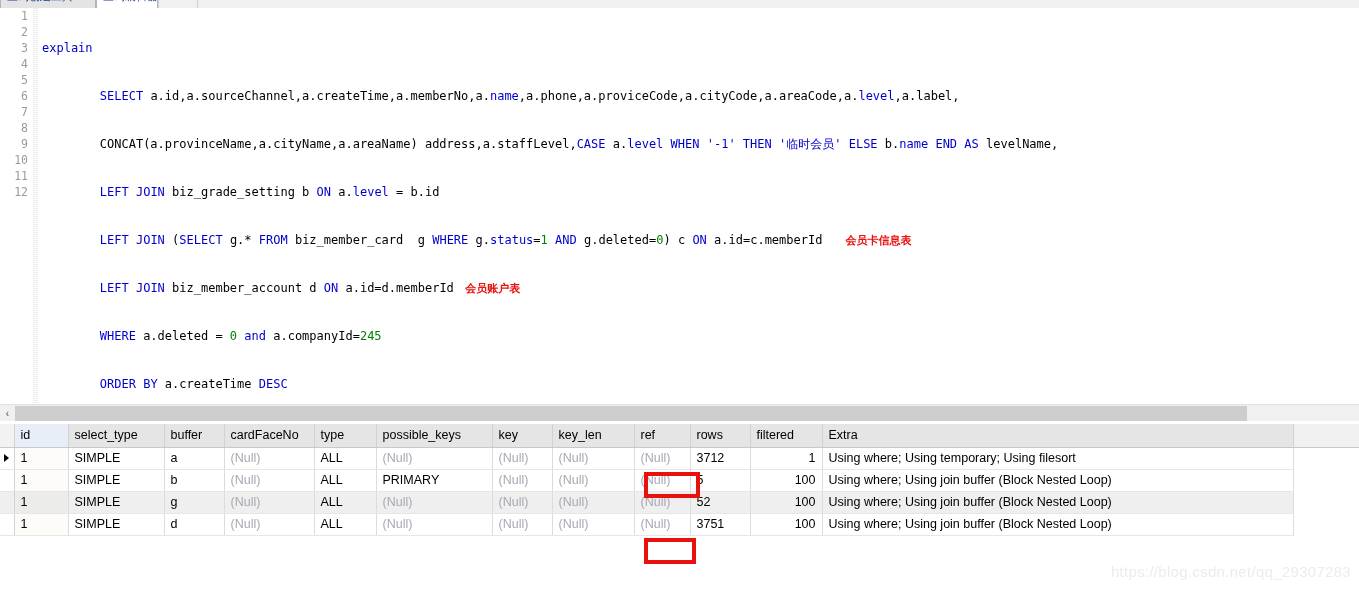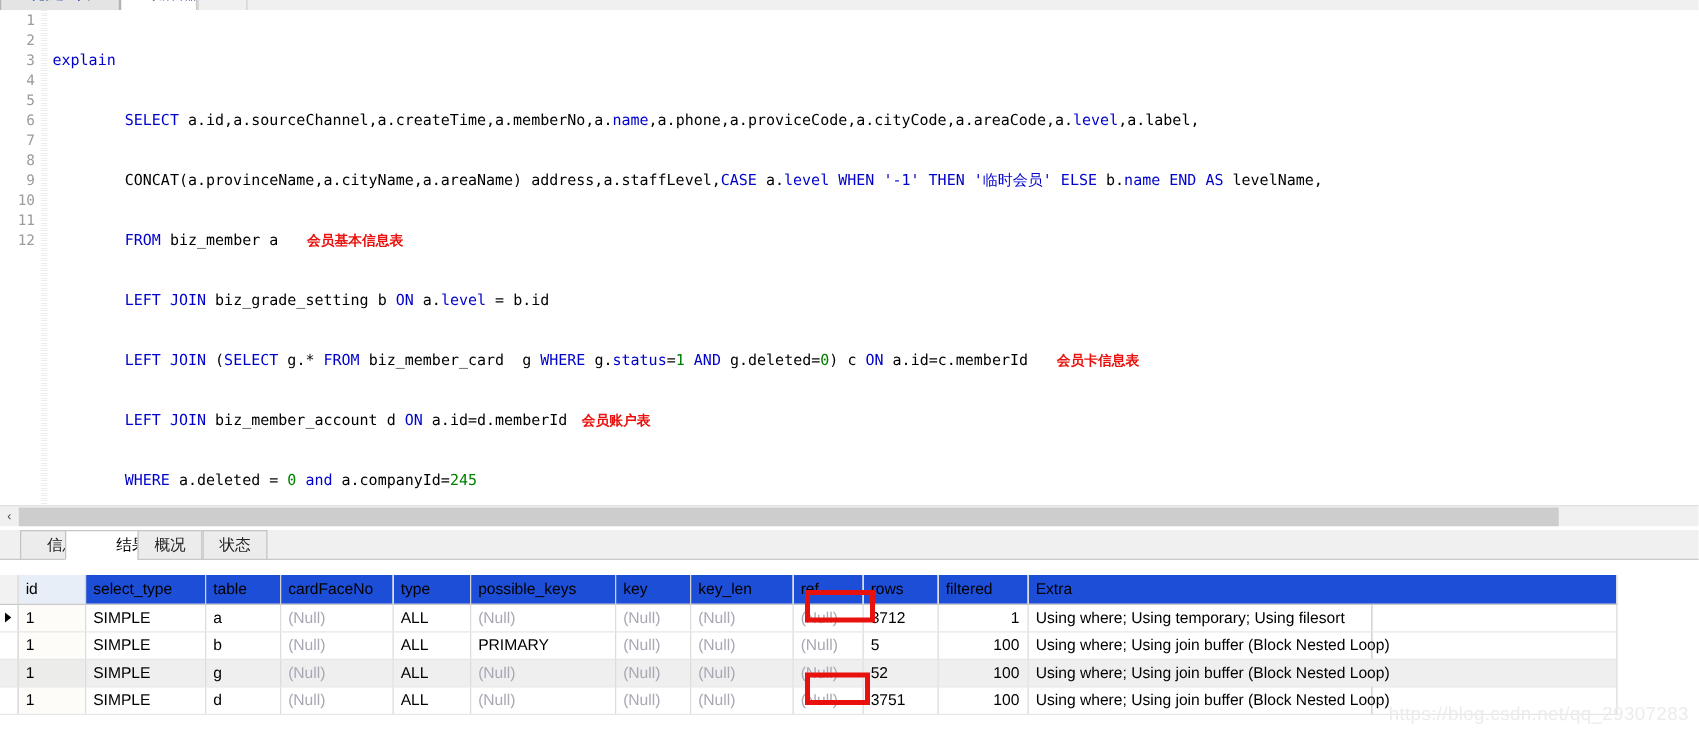--- a/index.html
+++ b/index.html
@@ -92,39 +92,39 @@
     background: #ececec;
     font-size: 12.5px; color: #222; line-height: 23px;
     text-align: center; white-space: nowrap;
   }
   .restab.sel {
     background: #ffffff; border-bottom-color: #ffffff; color: #000;
   }
 
   
   .grid {
-    position: absolute; left: 0; top: 460px; width: 1098px;
+    position: absolute; left: 0; top: 424px; width: 1294px;
     background: #ffffff;
     border-right: 1px solid #c9c9c9;
     font-size: 12.5px; color: #000;
   }
   .grid table { border-collapse: collapse; table-layout: fixed; width: 1293px; }
   .grid th, .grid td {
     border-right: 1px solid #dcdcdc;
     border-bottom: 1px solid #e6e6e6;
     padding: 0 6px;
     height: 22px;
     text-align: left;
     font-weight: normal;
     overflow: hidden; white-space: nowrap;
     vertical-align: middle;
   }
   .grid thead th {
     height: 23px;
-    background: #1d4ed8;
+    background: #e5e5e5;
     border-bottom: 1px solid #c9c9c9;
     border-right: 1px solid #d2d2d2;
     font-size: 12.5px; color: #000;
   }
   .grid thead th.idcol { background: #e8eef7; }
   .grid td.idcol { background: #fdfcf8; }
   .grid tbody tr.alt td { background: #efefef; }
   .grid tbody tr.alt td.idcol { background: #ececea; }
   .grid .null { color: #a8a8b4; }
   .grid td.numr { text-align: right; padding-right: 6px; }
@@ -184,21 +184,20 @@
       <div>9</div>
       <div>10</div>
       <div>11</div>
       <div>12</div>
     </div>
 
     <div class="code">
       <div class="ln"><span class="kw">explain</span></div>
       <div class="ln">        <span class="kw">SELECT</span> a.id,a.sourceChannel,a.createTime,a.memberNo,a.<span class="kw">name</span>,a.phone,a.proviceCode,a.cityCode,a.areaCode,a.<span class="kw">level</span>,a.label,</div>
       <div class="ln">        CONCAT(a.provinceName,a.cityName,a.areaName) address,a.staffLevel,<span class="kw">CASE</span> a.<span class="kw">level</span> <span class="kw">WHEN</span> <span class="str">'-1'</span> <span class="kw">THEN</span> <span class="str">'临时会员'</span> <span class="kw">ELSE</span> b.<span class="kw">name</span> <span class="kw">END</span> <span class="kw">AS</span> levelName,</div>
-      <div class="ln">        <span class="kw">FROM</span> biz_member a<span class="note">      会员基本信息表</span></div>
       <div class="ln">        <span class="kw">LEFT</span> <span class="kw">JOIN</span> biz_grade_setting b <span class="kw">ON</span> a.<span class="kw">level</span> = b.id</div>
       <div class="ln">        <span class="kw">LEFT</span> <span class="kw">JOIN</span> (<span class="kw">SELECT</span> g.* <span class="kw">FROM</span> biz_member_card  g <span class="kw">WHERE</span> g.<span class="kw">status</span>=<span class="num">1</span> <span class="kw">AND</span> g.deleted=<span class="num">0</span>) c <span class="kw">ON</span> a.id=c.memberId<span class="note">      会员卡信息表</span></div>
       <div class="ln">        <span class="kw">LEFT</span> <span class="kw">JOIN</span> biz_member_account d <span class="kw">ON</span> a.id=d.memberId<span class="note">   会员账户表</span></div>
       <div class="ln">        <span class="kw">WHERE</span> a.deleted = <span class="num">0</span> <span class="kw">and</span> a.companyId=<span class="num">245</span></div>
       <div class="ln">        <span class="kw">ORDER</span> <span class="kw">BY</span> a.createTime <span class="kw">DESC</span></div>
     </div>
   </div>
 
   <div class="hscroll">
     <div class="arrow">‹</div>
@@ -227,21 +226,21 @@
         <col style="width:56px">
         <col style="width:60px">
         <col style="width:72px">
         <col style="width:471px">
       </colgroup>
       <thead>
         <tr>
           <th class="selmark"></th>
           <th class="idcol">id</th>
           <th>select_type</th>
-          <th>table</th>
+          <th>buffer</th>
           <th>cardFaceNo</th>
           <th>type</th>
           <th>possible_keys</th>
           <th>key</th>
           <th>key_len</th>
           <th>ref</th>
           <th>rows</th>
           <th>filtered</th>
           <th>Extra</th>
         </tr>

